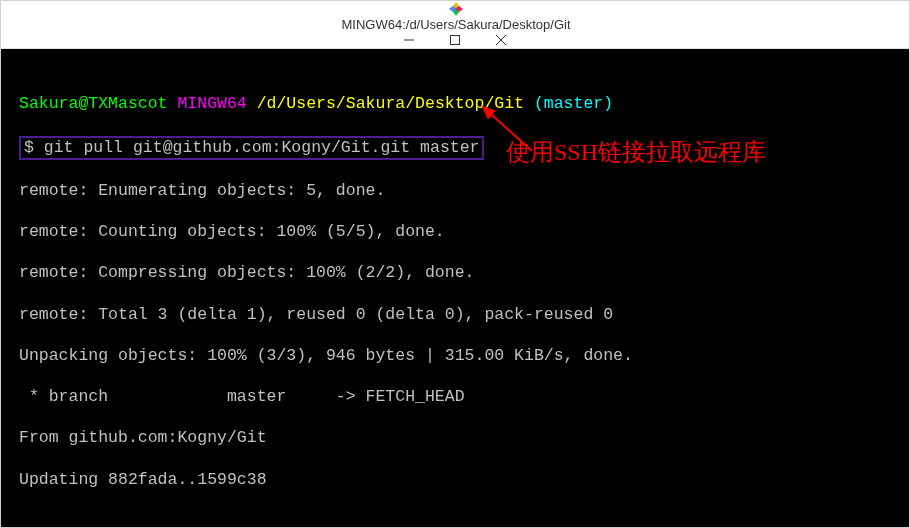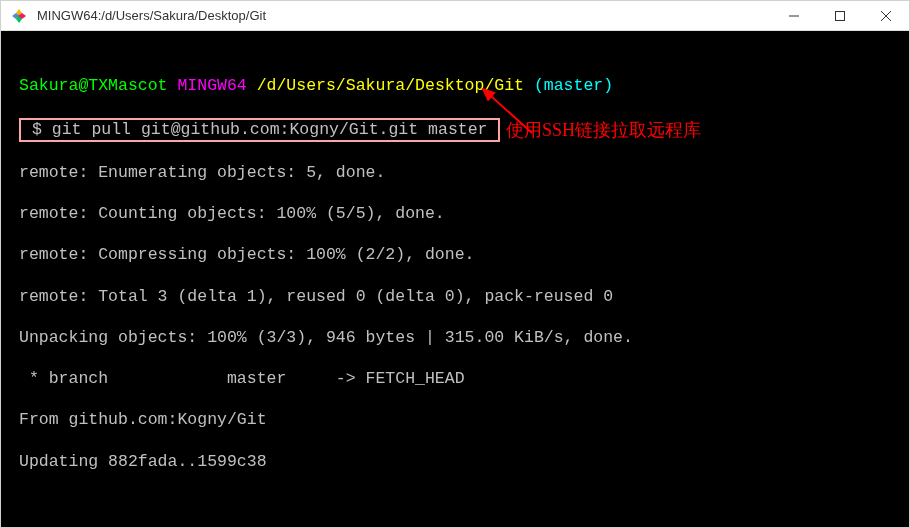--- a/index.html
+++ b/index.html
@@ -13,28 +13,29 @@
     }
     .window {
       width: 100%;
       height: 100%;
       border: 1px solid #d0d0d0;
       display: flex;
       flex-direction: column;
       background: #fff;
     }
     .titlebar {
-      height: 30px;
+      height: 48px;
       background: #fff;
       display: flex;
       align-items: center;
       border-bottom: 1px solid #e0e0e0;
       font-family: "Segoe UI", sans-serif;
       font-size: 13px;
       color: #333;
+      flex-direction: column;
     }
     .titlebar .icon {
       width: 20px;
       height: 20px;
       margin: 0 6px 0 8px;
       display: flex;
       align-items: center;
       justify-content: center;
     }
     .titlebar .title {
@@ -63,29 +64,29 @@
       position: relative;
       font-size: 16.5px;
       letter-spacing: 0px;
       overflow: hidden;
     }
     .green { color: #00ff00; }
     .magenta { color: #ff00ff; }
     .yellow { color: #ffff00; }
     .cyan { color: #00ffff; }
     .redbox {
-      border: 2px solid #fca5a5;
+      border: 2px solid #4c1d95;
       display: inline-block;
-      padding: 0 11px;
+      padding: 0 3px;
     }
     .annotation {
       position: absolute;
       color: #ff0000;
       font-family: "SimSun", "Microsoft YaHei", serif;
-      font-size: 18px;
+      font-size: 24px;
       white-space: nowrap;
     }
     .arrow {
       position: absolute;
       pointer-events: none;
     }
     .line { display: block; margin-left: 12px; }
   </style>
 </head>
 <body>

